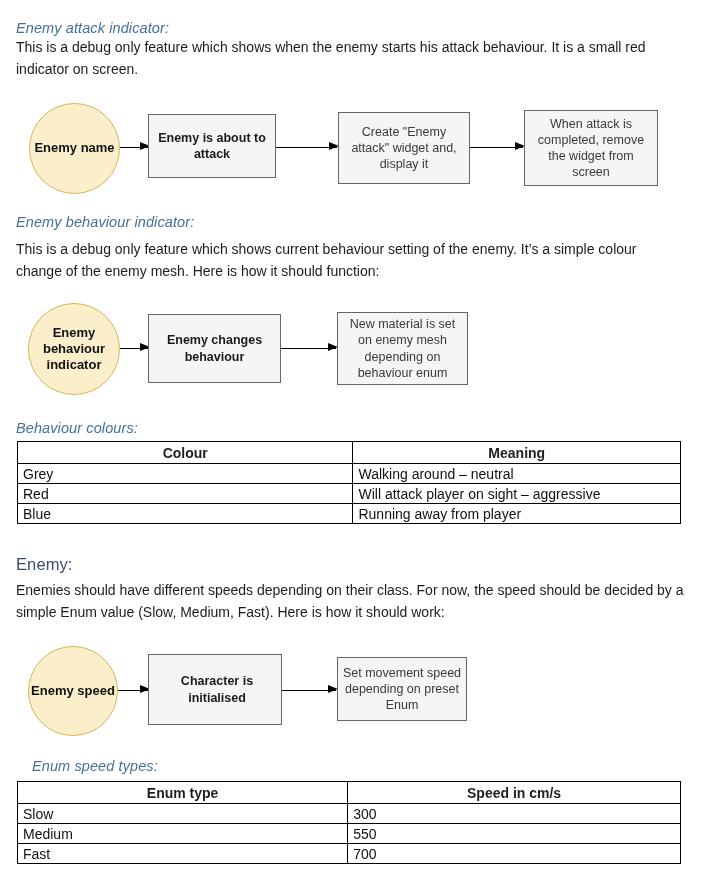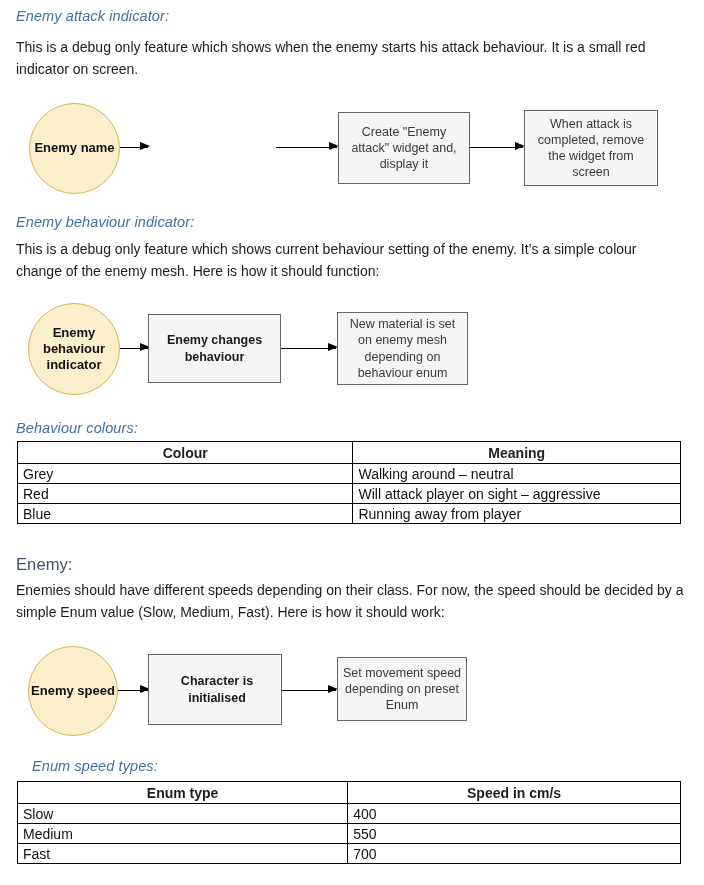--- a/index.html
+++ b/index.html
@@ -52,29 +52,32 @@
     border:1px solid #000; font-size:14px; overflow:hidden; white-space:nowrap;
   }
   table.doc th { font-weight:bold; text-align:center; height:22px; padding:0 4px; }
   table.doc td { text-align:left; height:20px; padding:0 5px; color:#111; }
 </style>
 </head>
 <body>
 
 <div class="page">
 
-  <div class="abs heading italic" style="left:16px; top:8px;">Enemy attack indicator:</div>
+  <div class="abs heading italic" style="left:16px; top:20px;">Enemy attack indicator:</div>
 
   <div class="abs para" style="left:16px; top:37px;">This is a debug only feature which shows when the enemy starts his attack behaviour. It is a small red indicator on screen.</div>
 
   <div class="flow" style="top:100px; height:96px;">
     <div class="circle" style="left:29px; top:3px; width:91px; height:91px;">
       <span>Enemy name</span>
     </div>
     <div class="arrow" style="left:120px; top:47px; width:28px;"></div>
+    <div class="node bold" style="left:148px; top:14px; width:128px; height:64px;">
+      <span>Enemy is about to attack</span>
+    </div>
     <div class="arrow" style="left:276px; top:47px; width:61px;"></div>
     <div class="node" style="left:338px; top:12px; width:132px; height:72px;">
       <span>Create "Enemy attack" widget and, display it</span>
     </div>
     <div class="arrow" style="left:470px; top:47px; width:53px;"></div>
     <div class="node" style="left:524px; top:10px; width:134px; height:76px;">
       <span>When attack is completed, remove the widget from screen</span>
     </div>
   </div>
 
@@ -148,21 +151,21 @@
         <col style="width:49.8%">
         <col style="width:50.2%">
       </colgroup>
     <tbody>
         <tr>
       <th>Enum type</th>
       <th>Speed in cm/s</th>
     </tr>
     <tr>
       <td>Slow</td>
-      <td>400</td>
+      <td>300</td>
     </tr>
     <tr>
       <td>Medium</td>
       <td>550</td>
     </tr>
     <tr>
       <td>Fast</td>
       <td>700</td>
     </tr>
   </tbody>

